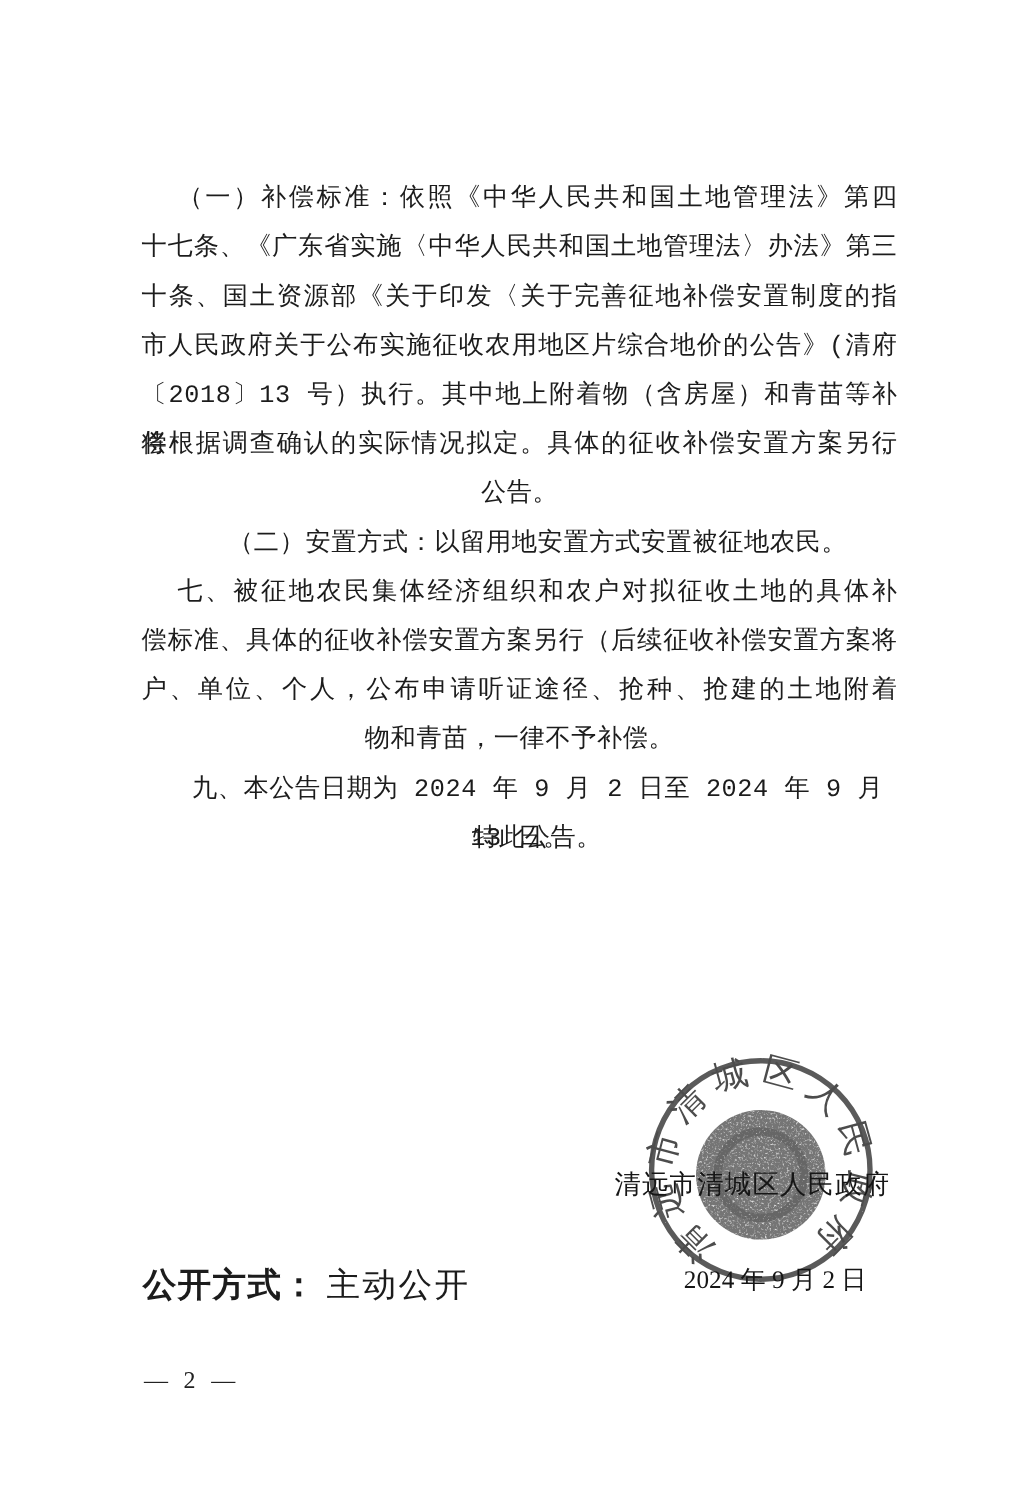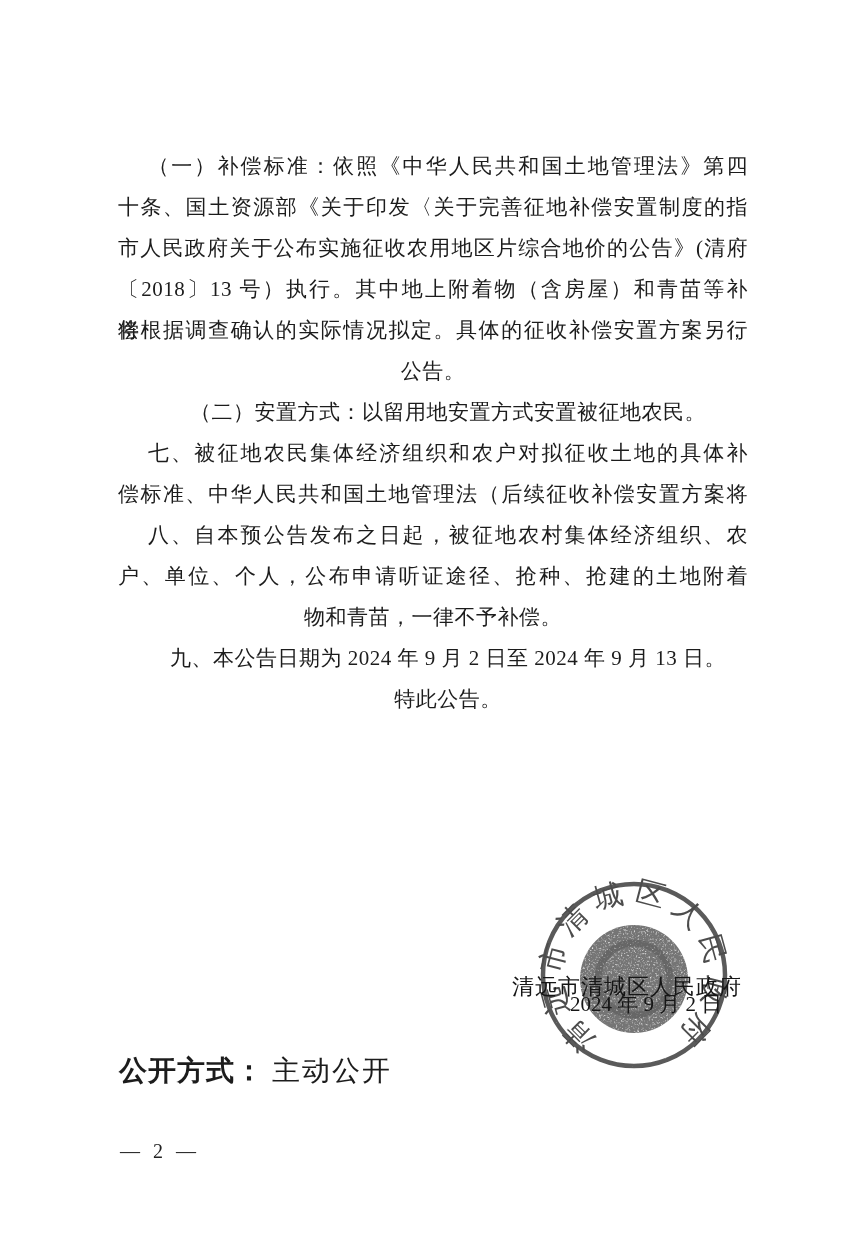--- a/index.html
+++ b/index.html
@@ -8,20 +8,21 @@
     width:850px; height:1245px;
     background:#ffffff;
     font-family:"Liberation Serif","DejaVu Serif",serif;
     color:#1c1c1c;
     overflow:hidden;
   }
   .doc-body {
     position:absolute;
     left:118px; top:146px;
     width:630px;
+    font-family:Liberation Mono, monospace;
   }
   .ln {
     height:41px;
     line-height:41px;
     font-size:21px;
     text-align:center;
     letter-spacing:0.5px;
   }
   .ln.fill {
     text-align:justify;
@@ -38,21 +39,21 @@
     position:absolute;
     left:512px; top:972px;
     width:230px;
     font-size:22px;
     letter-spacing:1px;
     color:#161616;
     white-space:nowrap;
   }
   .sig-date {
     position:absolute;
-    left:550px; top:990px;
+    left:550px; top:1052px;
     width:192px;
     font-size:21px;
     text-align:center;
     color:#161616;
     white-space:nowrap;
   }
   .disclosure {
     position:absolute;
     left:119px; top:1052px;
     font-size:28px;
@@ -76,29 +77,29 @@
     font-family:"Liberation Serif","DejaVu Serif",serif;
   }
 </style>
 </head>
 <body>
 
 <div class="page">
 
   <div class="doc-body">
     <div class="ln indent fill">（一）补偿标准：依照《中华人民共和国土地管理法》第四</div>
+    <div class="ln fill">十七条、《广东省实施〈中华人民共和国土地管理法〉办法》第三</div>
     <div class="ln fill">十条、国土资源部《关于印发〈关于完善征地补偿安置制度的指</div>
     <div class="ln fill">市人民政府关于公布实施征收农用地区片综合地价的公告》(清府</div>
     <div class="ln fill">〔2018〕13 号）执行。其中地上附着物（含房屋）和青苗等补偿，</div>
     <div class="ln fill">将根据调查确认的实际情况拟定。具体的征收补偿安置方案另行</div>
     <div class="ln">公告。</div>
     <div class="ln indent">（二）安置方式：以留用地安置方式安置被征地农民。</div>
     <div class="ln indent fill">七、被征地农民集体经济组织和农户对拟征收土地的具体补</div>
-    <div class="ln fill">偿标准、中华人民共和国土地管理法（后续征收补偿安置方案将</div>
-    <div class="ln indent fill">八、自本预公告发布之日起，被征地农村集体经济组织、农</div>
+    <div class="ln fill">偿标准、具体的征收补偿安置方案另行（后续征收补偿安置方案将</div>
     <div class="ln fill">户、单位、个人，公布申请听证途径、抢种、抢建的土地附着</div>
     <div class="ln">物和青苗，一律不予补偿。</div>
     <div class="ln indent">九、本公告日期为 2024 年 9 月 2 日至 2024 年 9 月 13 日。</div>
     <div class="ln indent">特此公告。</div>
   </div>
 
   <div class="seal">
     <svg width="196" height="196" viewBox="0 0 196 196">
       <defs>
         <filter id="rough" x="-20%" y="-20%" width="140%" height="140%">

